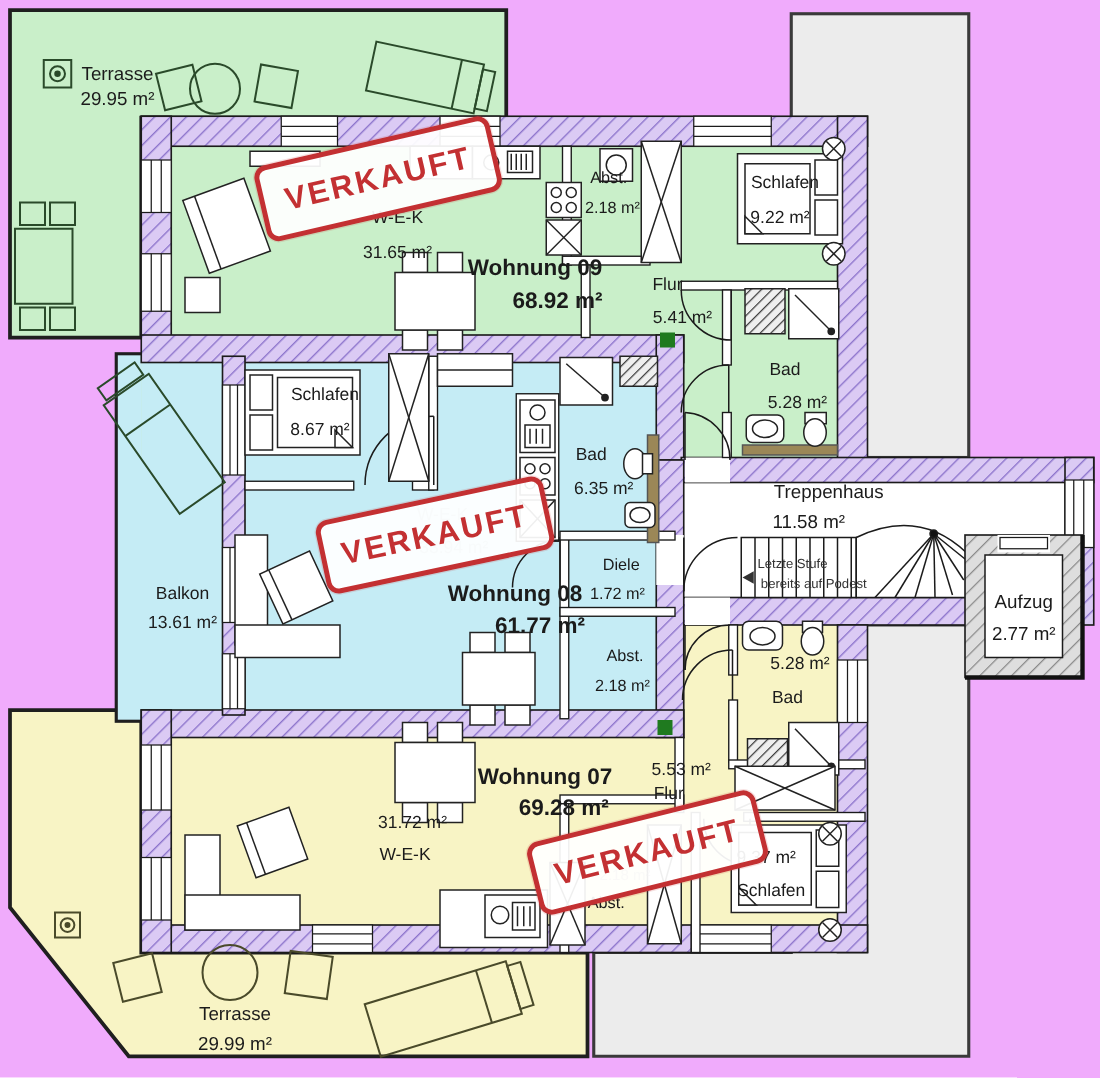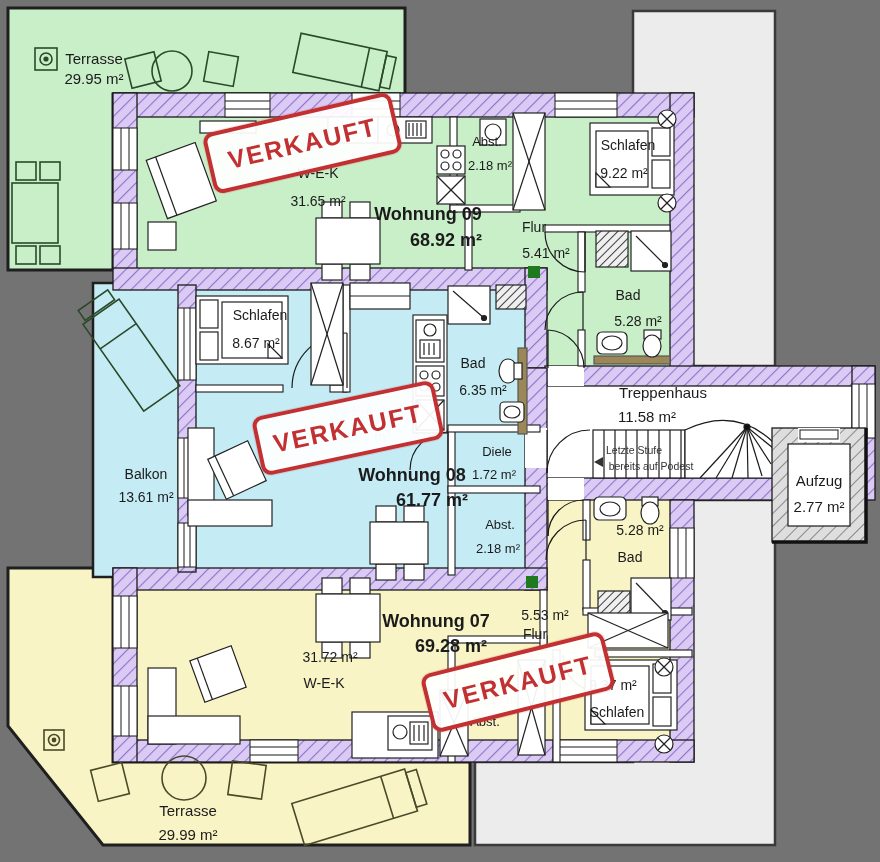--- a/index.html
+++ b/index.html
@@ -1,16 +1,16 @@
 <!DOCTYPE html>
 <html><head>
 <meta charset="utf-8">
 <style>
   html,body{margin:0;padding:0;background:#ffffff;}
-  #page{position:relative;width:880px;height:862px;background:#737373;overflow:hidden;
+  #page{position:relative;width:880px;height:862px;background:#f0abfc;overflow:hidden;
         font-family:"Liberation Sans", sans-serif;}
   svg text{font-family:"Liberation Sans", sans-serif;fill:#1b1b1b;}
   .room-label{font-size:14px;}
   .room-label-sm{font-size:13px;}
   .apt-title{font-size:18px;font-weight:bold;}
   .big-label{font-size:15px;}
   .note-label{font-size:10.5px;fill:#333;}
   .faint-label{font-size:14px;fill:rgba(70,110,120,0.38);}
   .faint-label-sm{font-size:12px;fill:rgba(90,90,90,0.45);}
   .stamp{position:absolute;display:flex;align-items:center;justify-content:center;

